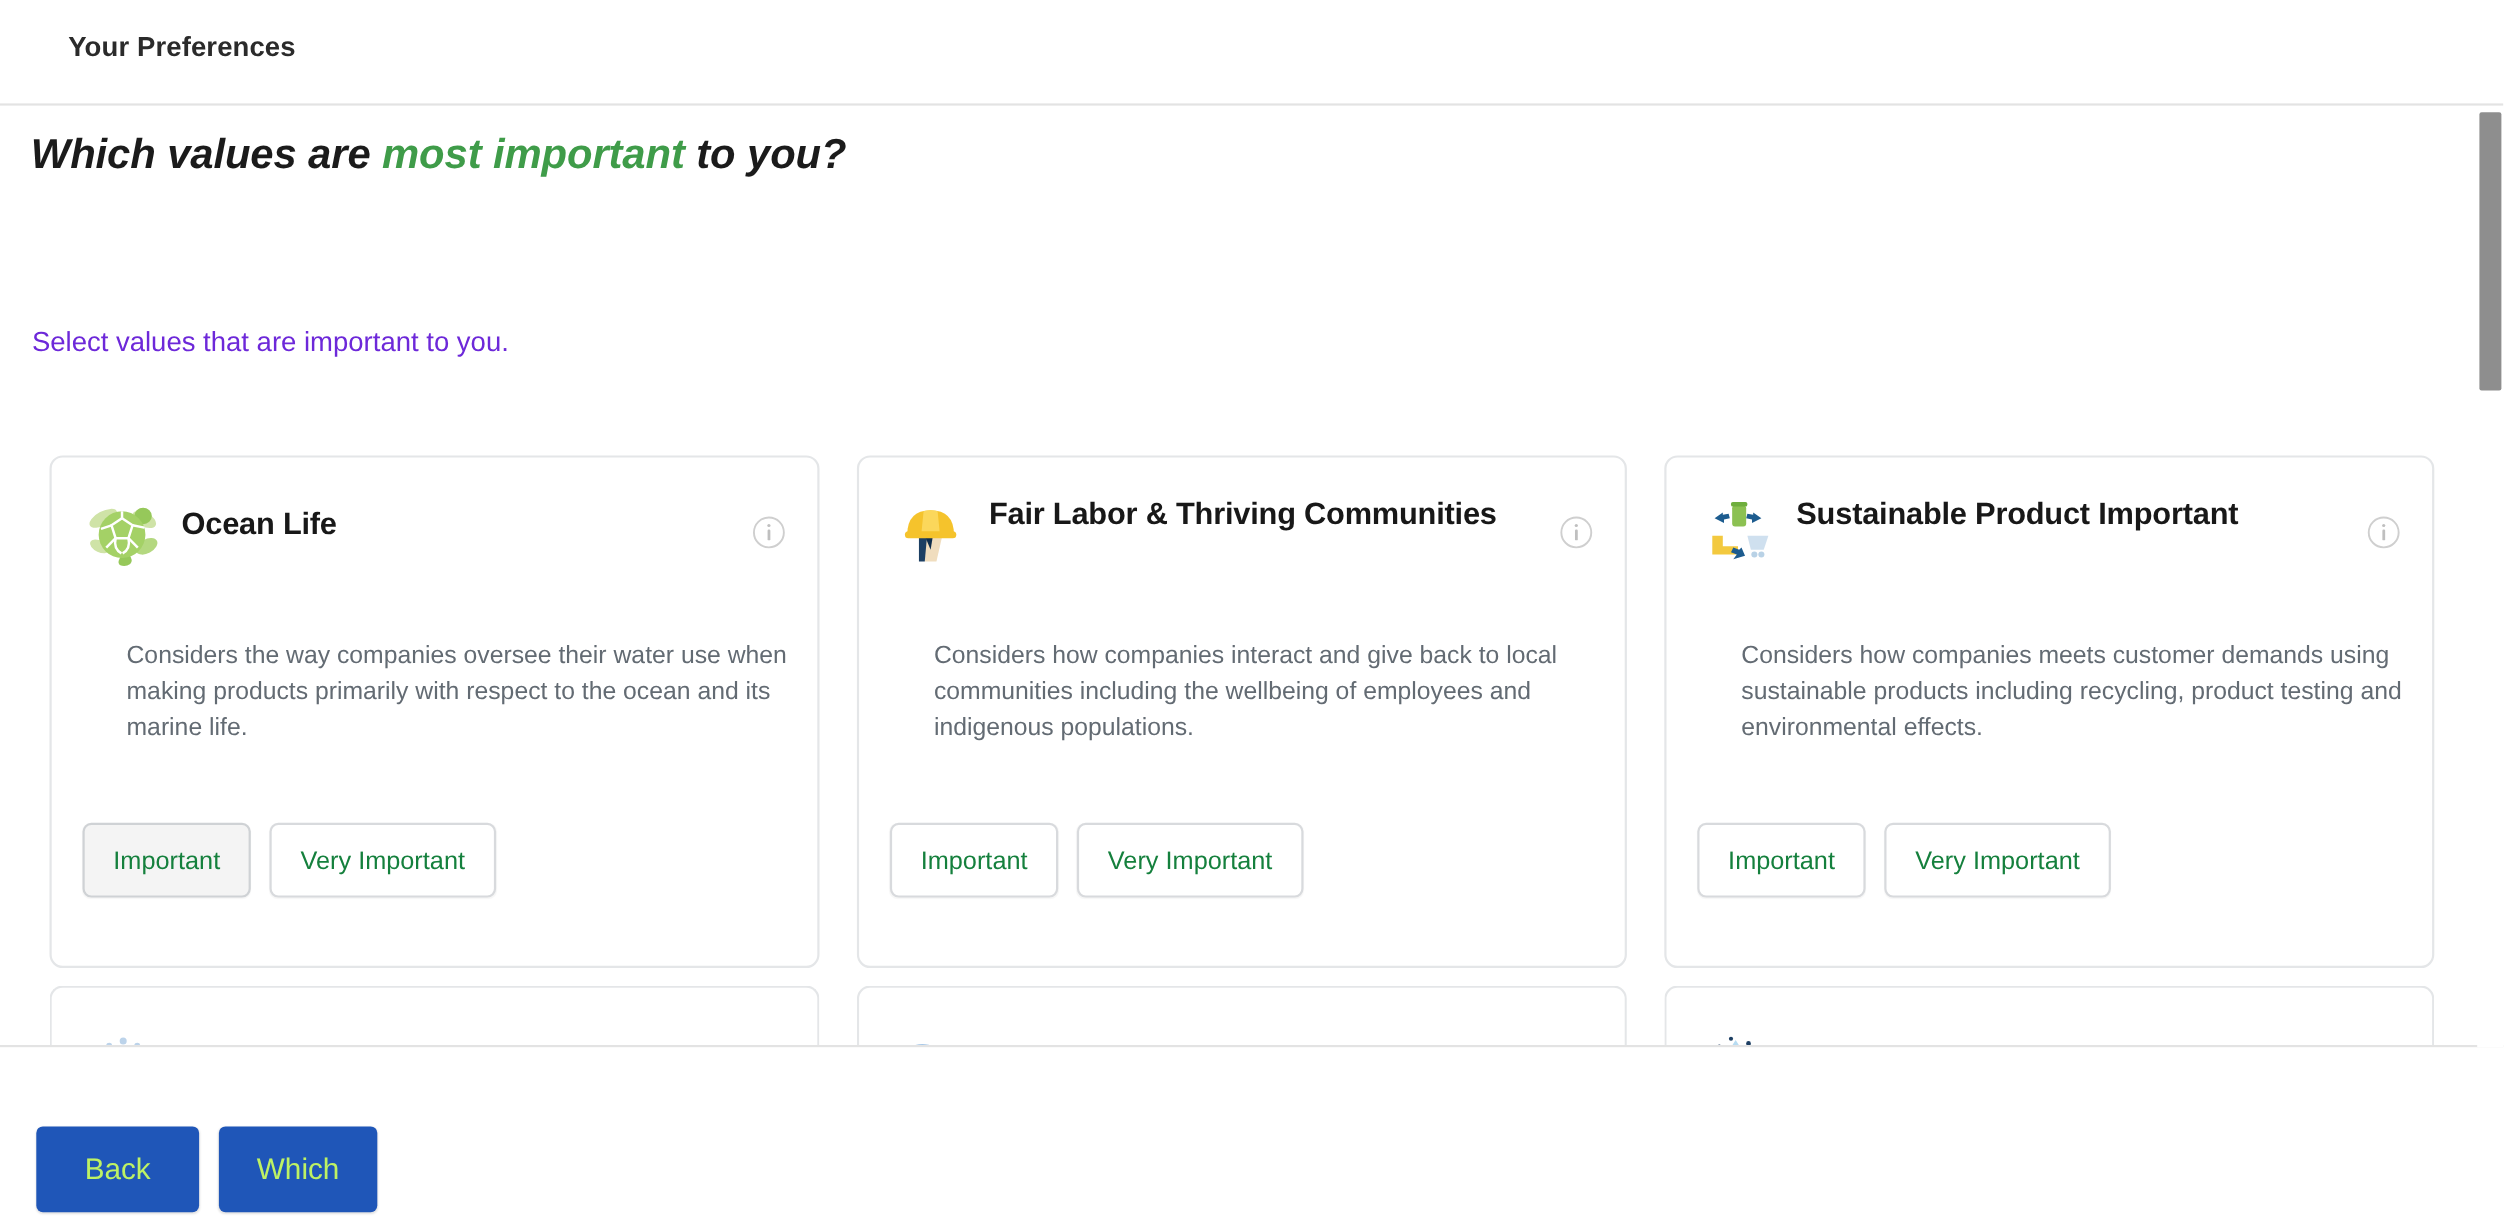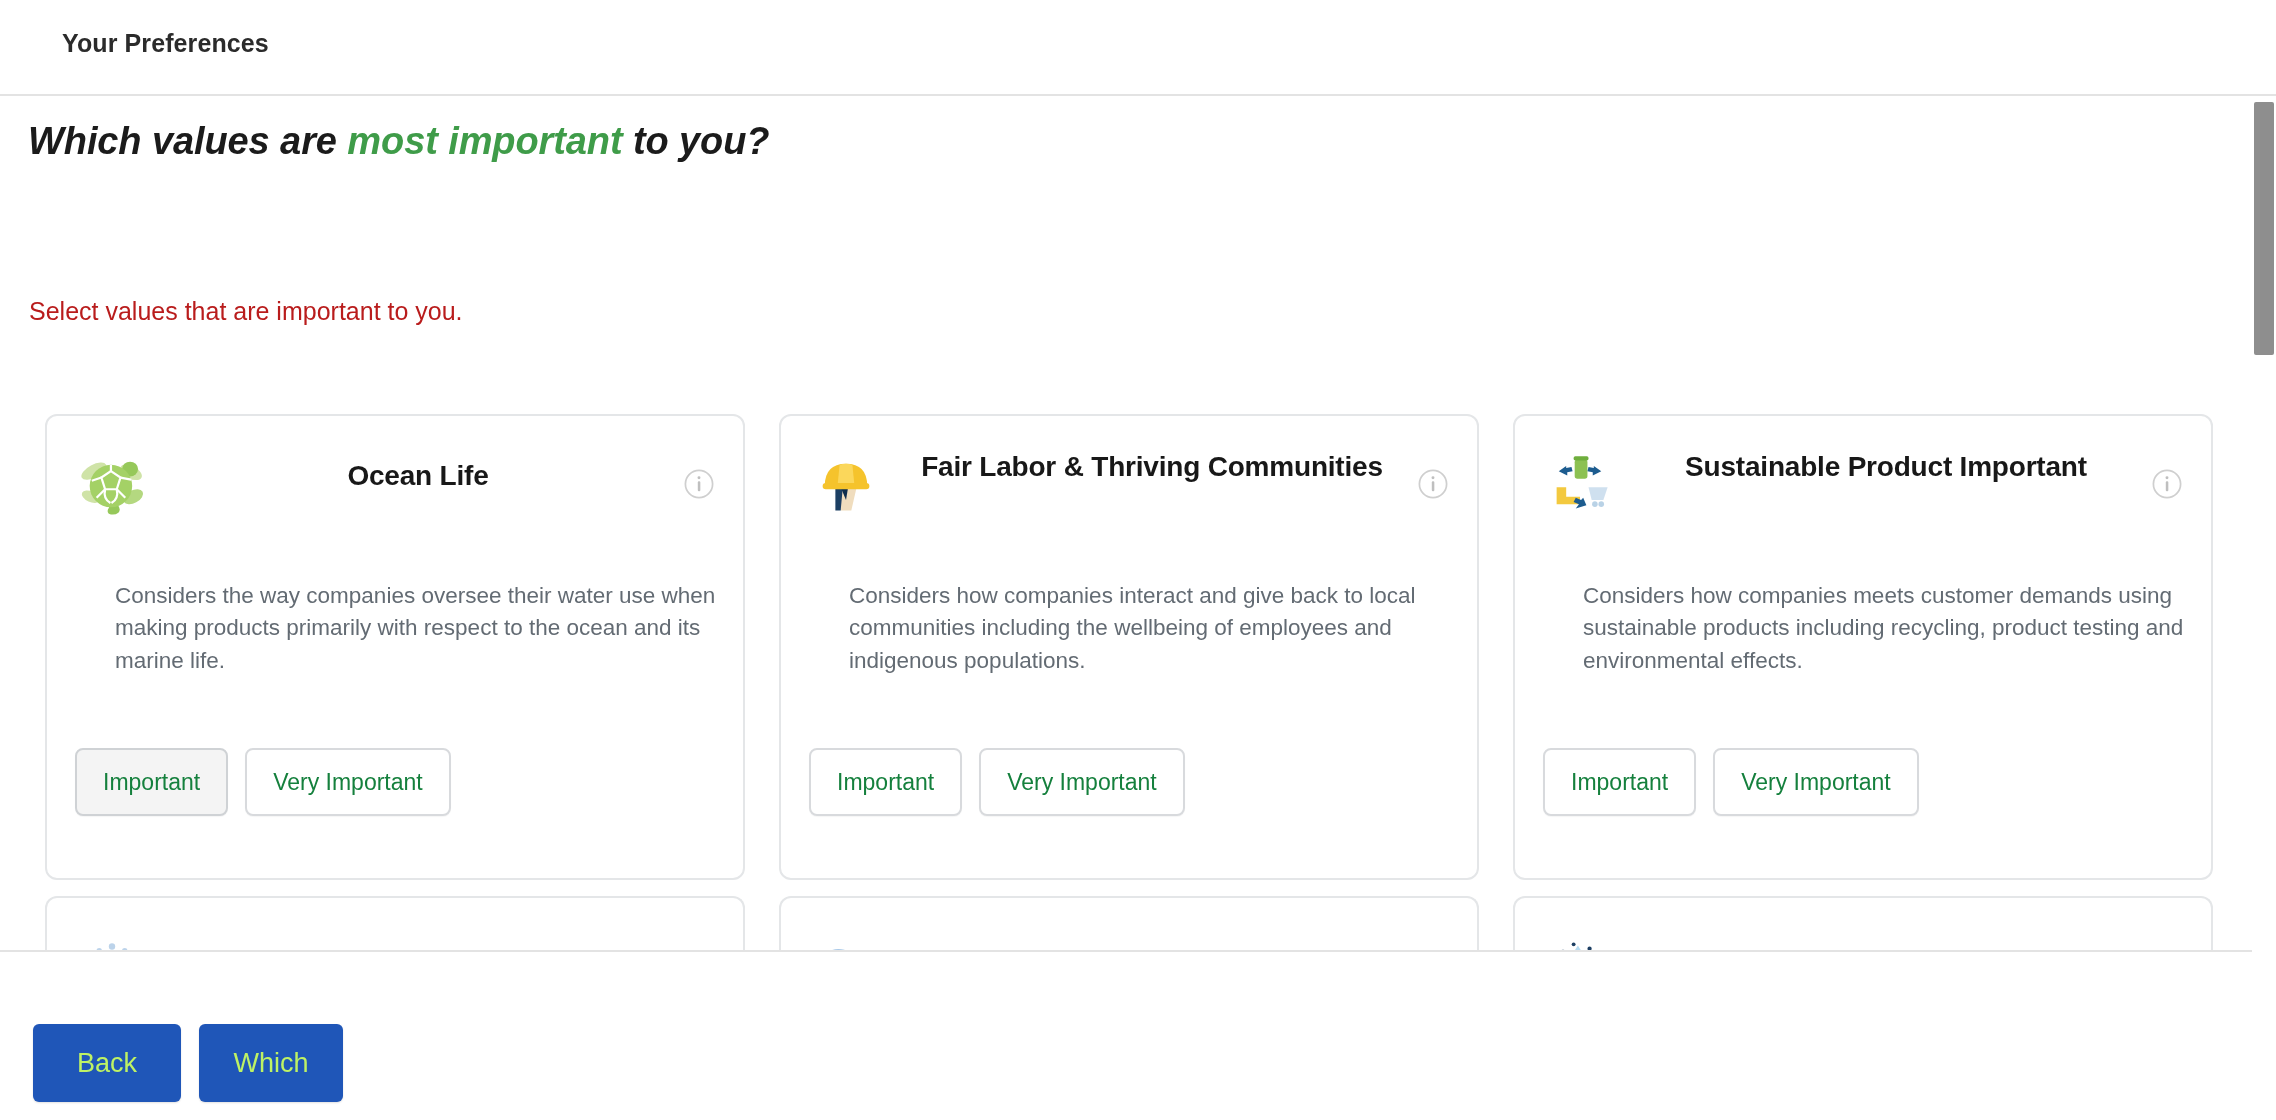--- a/index.html
+++ b/index.html
@@ -53,21 +53,21 @@
     white-space: nowrap;
     letter-spacing: -0.1px;
     font-style: italic;
   }
   .heading .accent { color: #3f9c49; }
 
   .subheading {
     position: absolute;
     left: 29px; top: 199px;
     font-size: 25px;
-    color: #b91c1c;
+    color: #6d28d9;
   }
 
   
   .grid {
     position: absolute;
     left: 45px; top: 316px;
     width: 2190px;
   }
 
   .card {
@@ -82,21 +82,20 @@
   .card.c1 { left: 734px; }
   .card.c2 { left: 1468px; }
 
   .card-head {
     position: absolute;
     left: 0; top: 0;
     width: 100%;
     display: flex;
     align-items: flex-start;
     padding: 30px 28px 0 28px;
-    text-align: center;
   }
   .card-icon {
     width: 74px; height: 74px;
     flex: 0 0 74px;
     display: flex;
     align-items: center;
     justify-content: center;
     margin-right: 16px;
     margin-top: 2px;
   }

